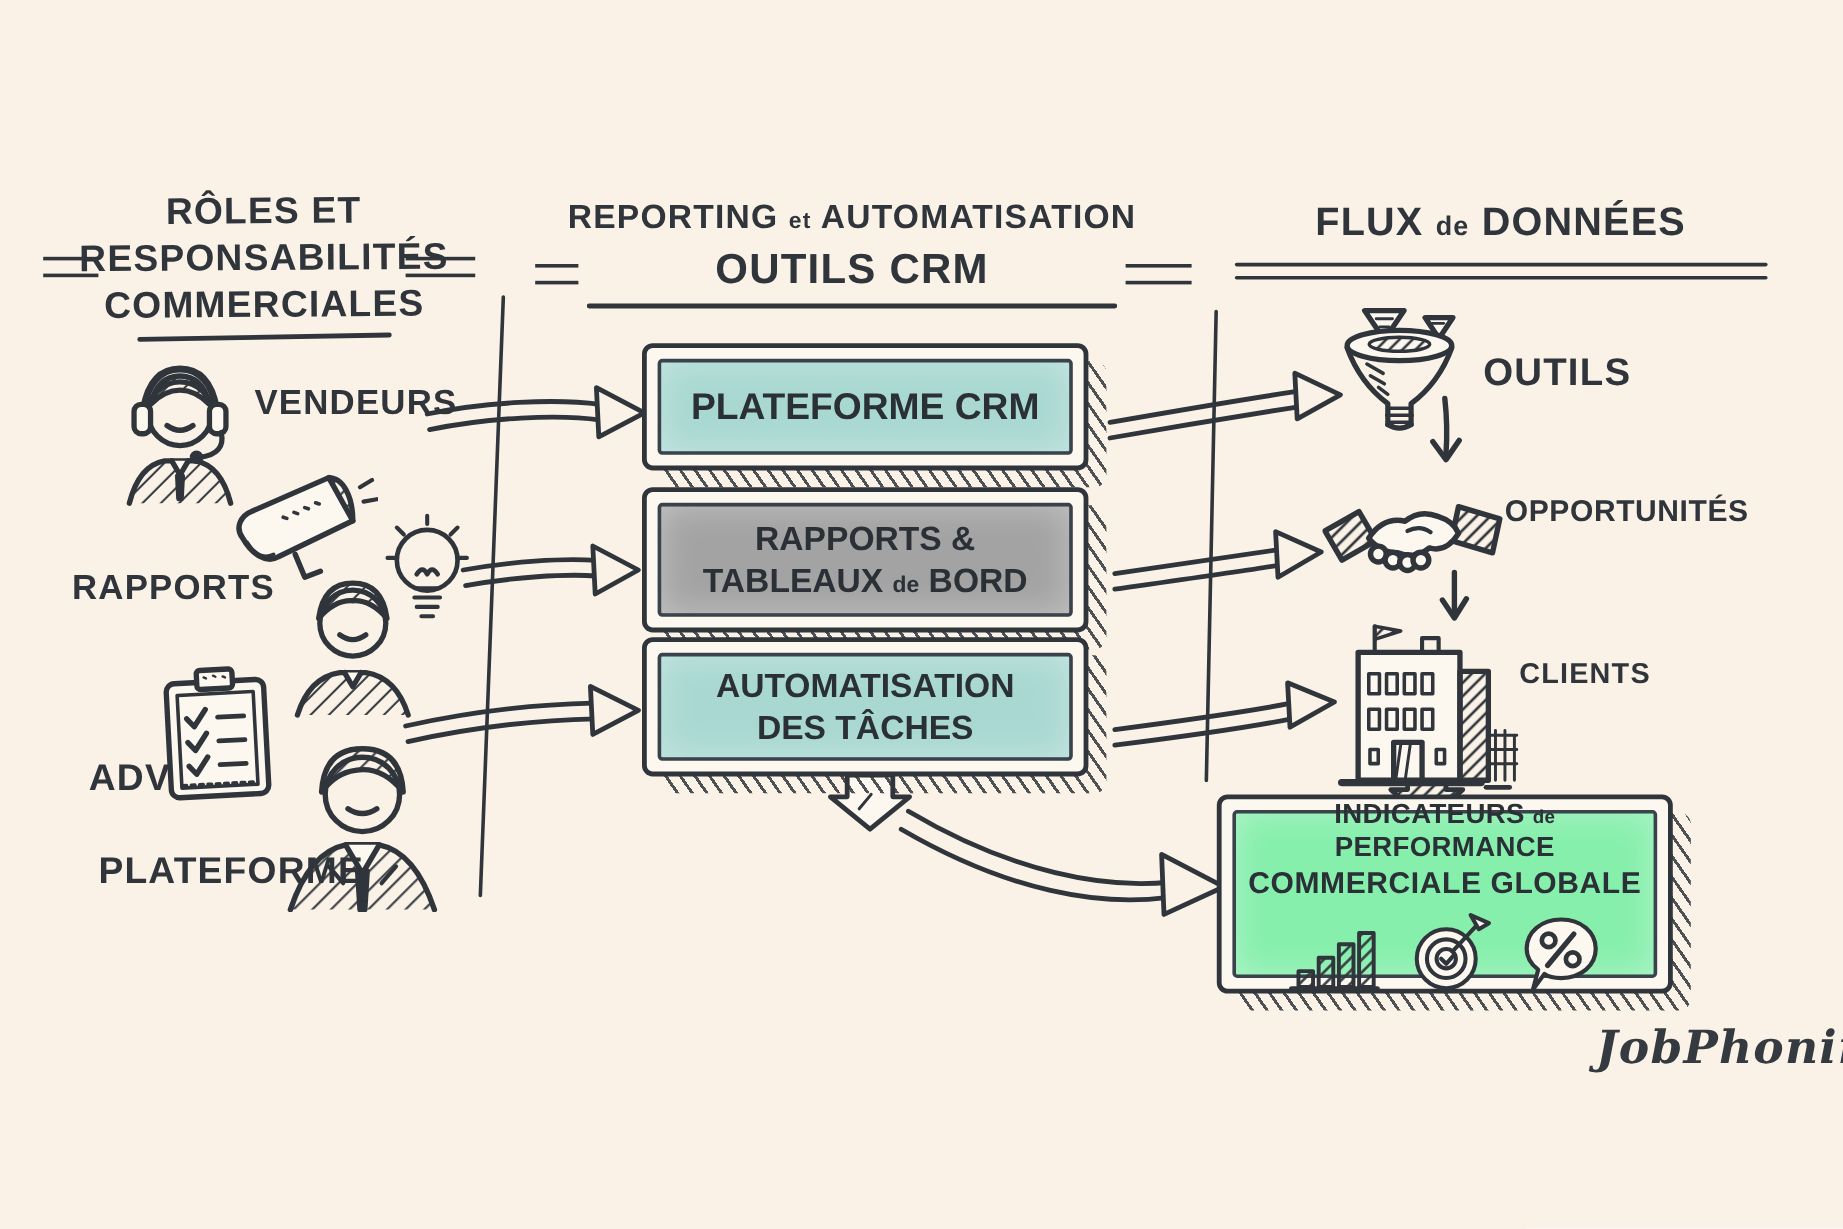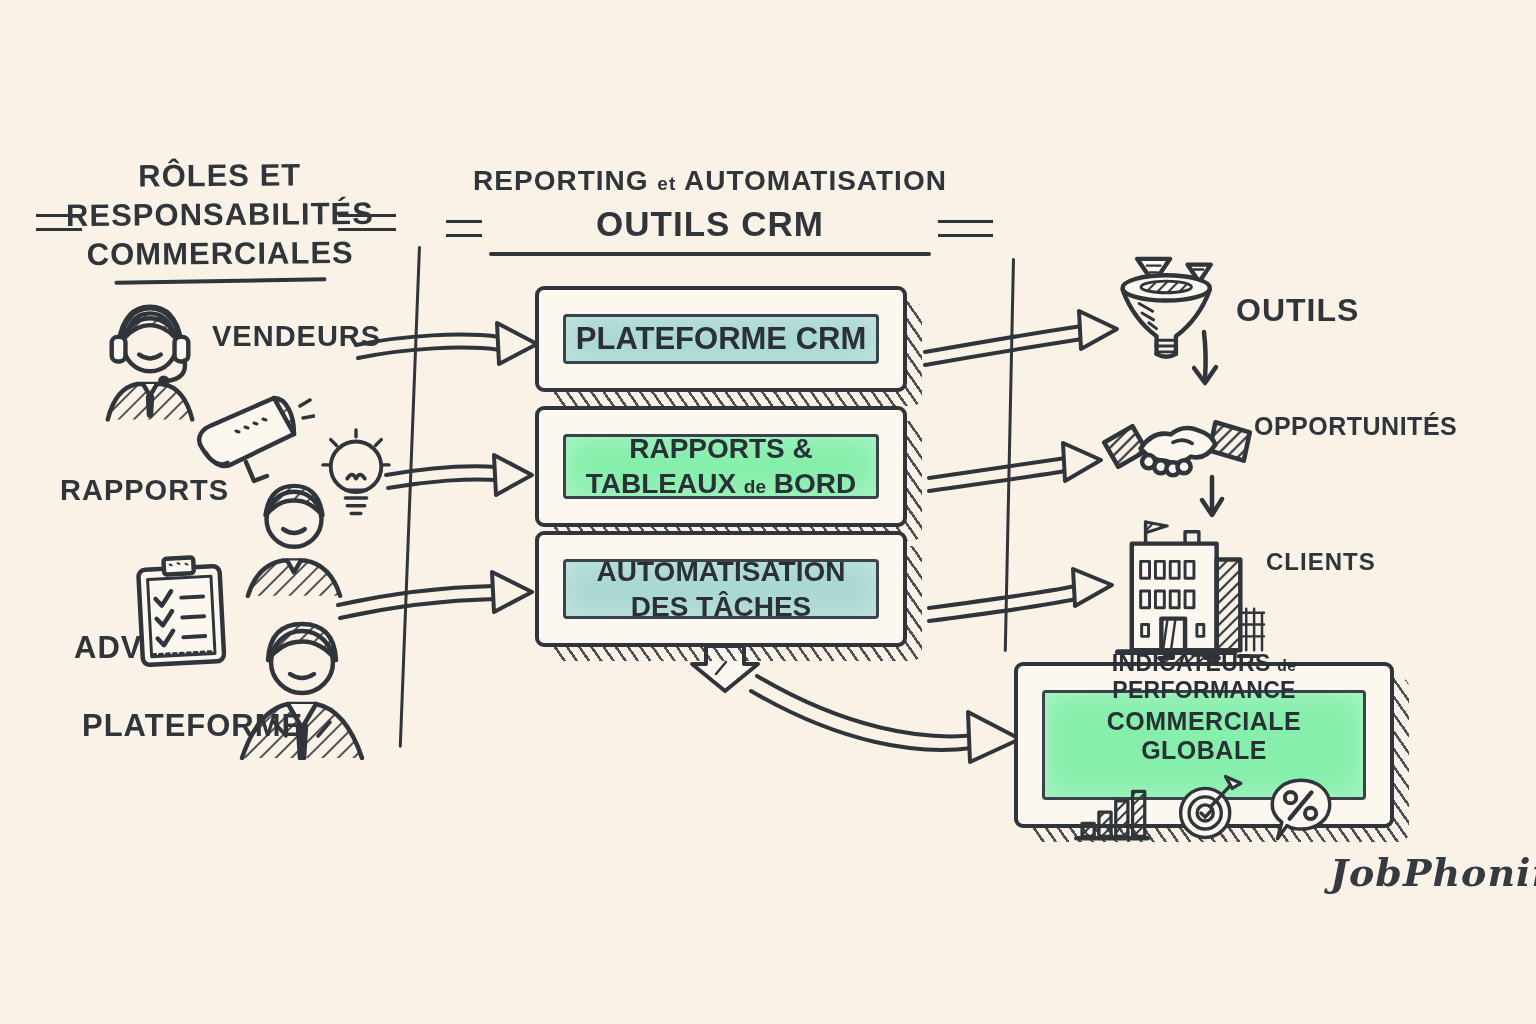--- a/index.html
+++ b/index.html
@@ -15,21 +15,21 @@
   .dbl-underline{height:3px; background:#2F353B; border-radius:3px; margin:9px auto 0;}
   .small-word{font-size:.68em; font-weight:700;}
   .eq{position:absolute; height:11px; border-top:3.5px solid #2F353B; border-bottom:3.5px solid #2F353B;}
   .divider{position:absolute; width:3px; background:#2F353B; border-radius:2px; transform-origin:top left;}
   .label{position:absolute; font-weight:700; color:#2F353B; letter-spacing:1px; white-space:nowrap;}
   .overlay{position:absolute; left:0; top:0; pointer-events:none;}
   .box-wrap{position:absolute;}
   .box-shadow{position:absolute; left:16px; top:15px; right:-15px; bottom:-14px; border-radius:10px;
     background:repeating-linear-gradient(55deg, rgba(47,53,59,.85) 0 2.5px, transparent 2.5px 10px);}
   .sketch-box{position:absolute; inset:0; background:#FDF8EF; border:4px solid #2F353B; border-radius:9px;
-    padding:24px; display:flex;}
+    padding:9px; display:flex;}
   .box-inner{flex:1; border:3px solid #3A424B; border-radius:4px; display:flex; flex-direction:column;
     align-items:center; justify-content:center; gap:3px; font-weight:700; color:#2A3036;
     box-shadow:inset 0 0 28px rgba(255,255,255,.35); text-align:center;}
   .kpi-inner{padding:10px 6px 8px;}
   .icon-row{display:flex; align-items:flex-end; justify-content:center; gap:22px; margin-top:4px;}
   .logo{position:absolute; font-family:"DejaVu Serif", serif; font-style:italic; font-weight:700;
     color:#343A40; letter-spacing:1px;}
   svg{display:block;}
 </style>
 </head>
@@ -58,20 +58,29 @@
   <div class="title" style="left:470px;top:163px;width:480px;">
     <span class="t-line" style="font-size:28px;line-height:36px;">
       <span>REPORTING</span>
       <span class="small-word">et</span>
       <span>AUTOMATISATION</span>
     </span>
     <span class="t-line" style="font-size:35px;line-height:44px;">OUTILS CRM</span>
     <div class="underline" style="width:442px;"></div>
   </div>
 
+  <div class="title" style="left:1028px;top:164px;width:445px;font-size:33px;line-height:42px;">
+    <span class="t-line">
+      <span>FLUX</span>
+      <span class="small-word">de</span>
+      <span>DONNÉES</span>
+    </span>
+    <div class="dbl-underline" style="width:444px;"></div>
+    <div class="dbl-underline" style="width:444px;margin-top:8px;"></div>
+  </div>
 
   <div class="eq" style="left:36px;top:214px;width:46px;"></div>
   <div class="eq" style="left:338px;top:214px;width:58px;"></div>
   <div class="eq" style="left:446px;top:220px;width:36px;"></div>
   <div class="eq" style="left:938px;top:220px;width:55px;"></div>
 
   <div class="divider" style="left:418px;top:246px;height:502px;transform:rotate(2.2deg)"></div>
   <div class="divider" style="left:1012px;top:258px;height:394px;transform:rotate(1.2deg)"></div>
 
   <svg class="overlay" width="1536" height="1024" viewBox="0 0 1536 1024" fill="none" stroke="#2F353B" stroke-width="4" stroke-linecap="round" stroke-linejoin="round">
@@ -194,21 +203,21 @@
     <div class="sketch-box">
       <div class="box-inner" style="font-size: 31px; background: rgb(169, 216, 210);">
         <span class="line">PLATEFORME CRM</span>
       </div>
     </div>
   </div>
 
   <div class="box-wrap" style="left:535px;top:406px;width:372px;height:121px;">
     <div class="box-shadow"></div>
     <div class="sketch-box">
-      <div class="box-inner" style="font-size: 28px; background: #86efac;">
+      <div class="box-inner" style="font-size: 28px; background: #a3a3a3;">
         <span class="line">RAPPORTS &amp;</span>
         <span class="line">
           <span>TABLEAUX</span>
           <span class="small-word">de</span>
           <span>BORD</span>
         </span>
       </div>
     </div>
   </div>
 

